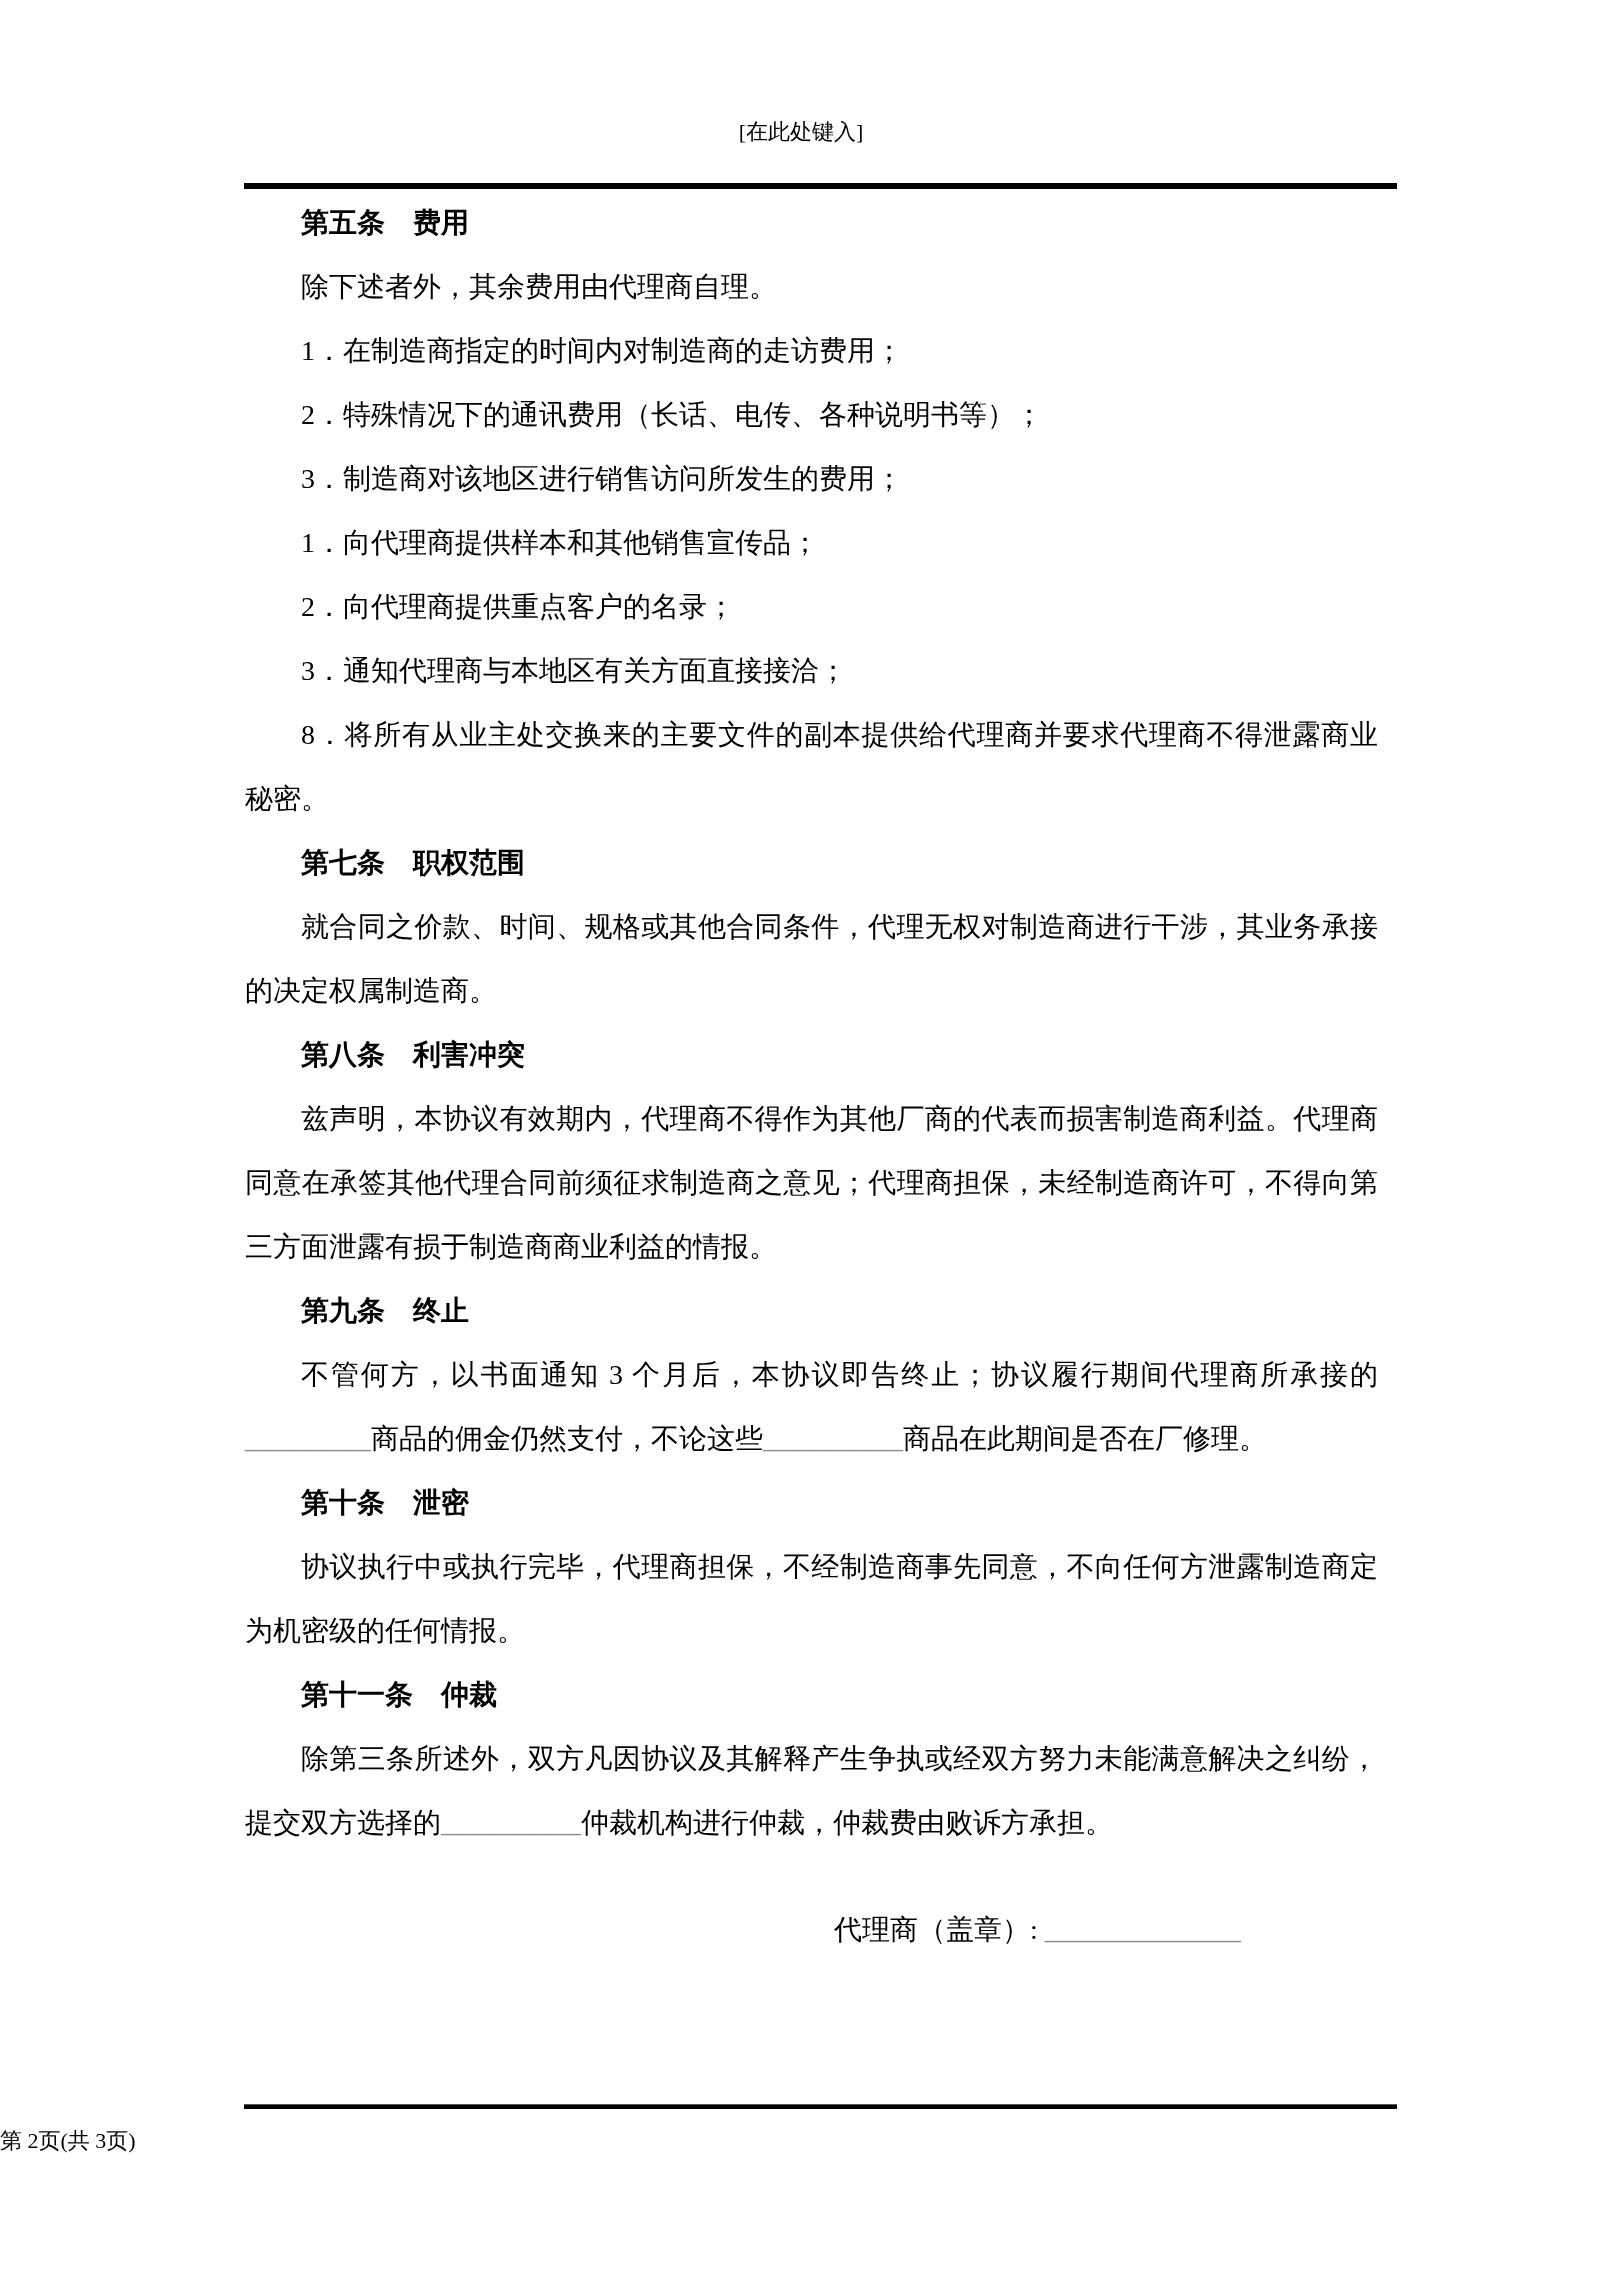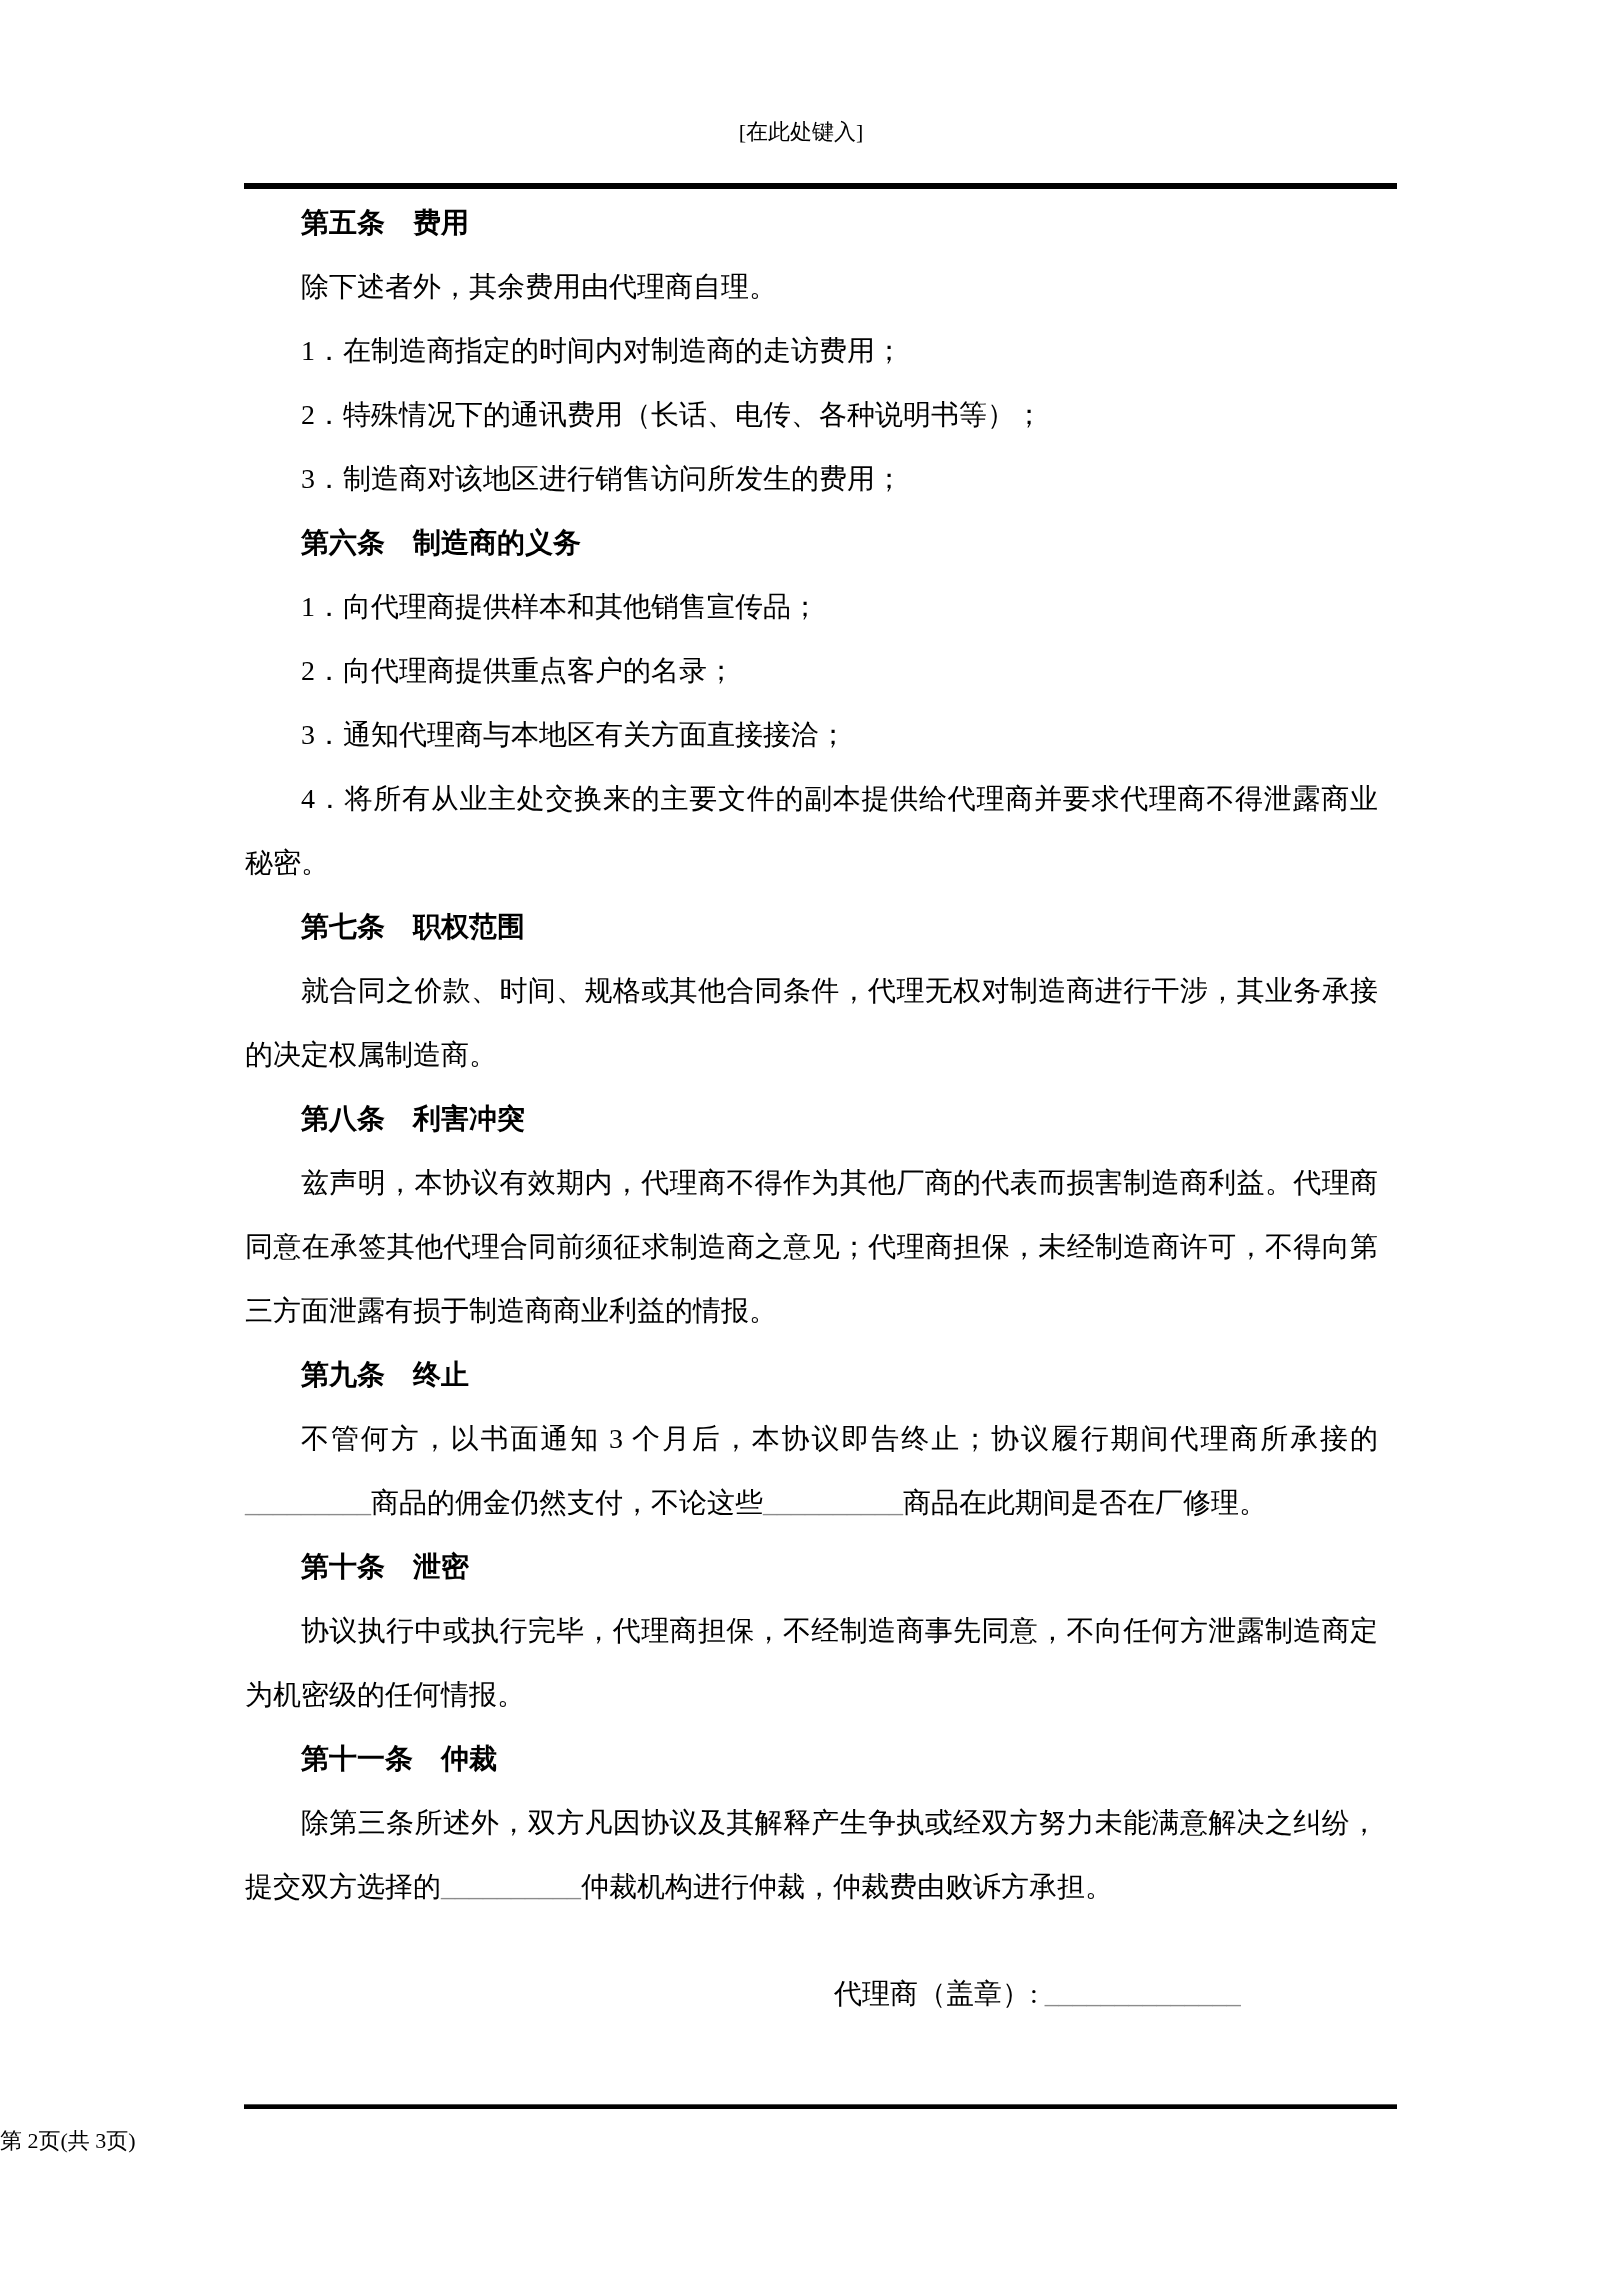--- a/index.html
+++ b/index.html
@@ -69,25 +69,24 @@
 
   <div class="header-rule"></div>
 
   <div class="content">
 
     <p class="para heading">第五条　费用</p>
       <p class="para body">除下述者外，其余费用由代理商自理。</p>
       <p class="para body">1．在制造商指定的时间内对制造商的走访费用；</p>
       <p class="para body">2．特殊情况下的通讯费用（长话、电传、各种说明书等）；</p>
       <p class="para body">3．制造商对该地区进行销售访问所发生的费用；</p>
-      <p class="para heading">第六条　制造商的义务</p>
       <p class="para body">1．向代理商提供样本和其他销售宣传品；</p>
       <p class="para body">2．向代理商提供重点客户的名录；</p>
       <p class="para body">3．通知代理商与本地区有关方面直接接洽；</p>
-      <p class="para body">4．将所有从业主处交换来的主要文件的副本提供给代理商并要求代理商不得泄露商业秘密。</p>
+      <p class="para body">8．将所有从业主处交换来的主要文件的副本提供给代理商并要求代理商不得泄露商业秘密。</p>
       <p class="para heading">第七条　职权范围</p>
       <p class="para body">就合同之价款、时间、规格或其他合同条件，代理无权对制造商进行干涉，其业务承接的决定权属制造商。</p>
       <p class="para heading">第八条　利害冲突</p>
       <p class="para body">兹声明，本协议有效期内，代理商不得作为其他厂商的代表而损害制造商利益。代理商同意在承签其他代理合同前须征求制造商之意见；代理商担保，未经制造商许可，不得向第三方面泄露有损于制造商商业利益的情报。</p>
       <p class="para heading">第九条　终止</p>
       <p class="para body">不管何方，以书面通知 3 个月后，本协议即告终止；协议履行期间代理商所承接的<span class="blank">_________</span>商品的佣金仍然支付，不论这些<span class="blank">__________</span>商品在此期间是否在厂修理。</p>
       <p class="para heading">第十条　泄密</p>
       <p class="para body">协议执行中或执行完毕，代理商担保，不经制造商事先同意，不向任何方泄露制造商定为机密级的任何情报。</p>
       <p class="para heading">第十一条　仲裁</p>
       <p class="para body">除第三条所述外，双方凡因协议及其解释产生争执或经双方努力未能满意解决之纠纷，提交双方选择的<span class="blank">__________</span>仲裁机构进行仲裁，仲裁费由败诉方承担。</p>

